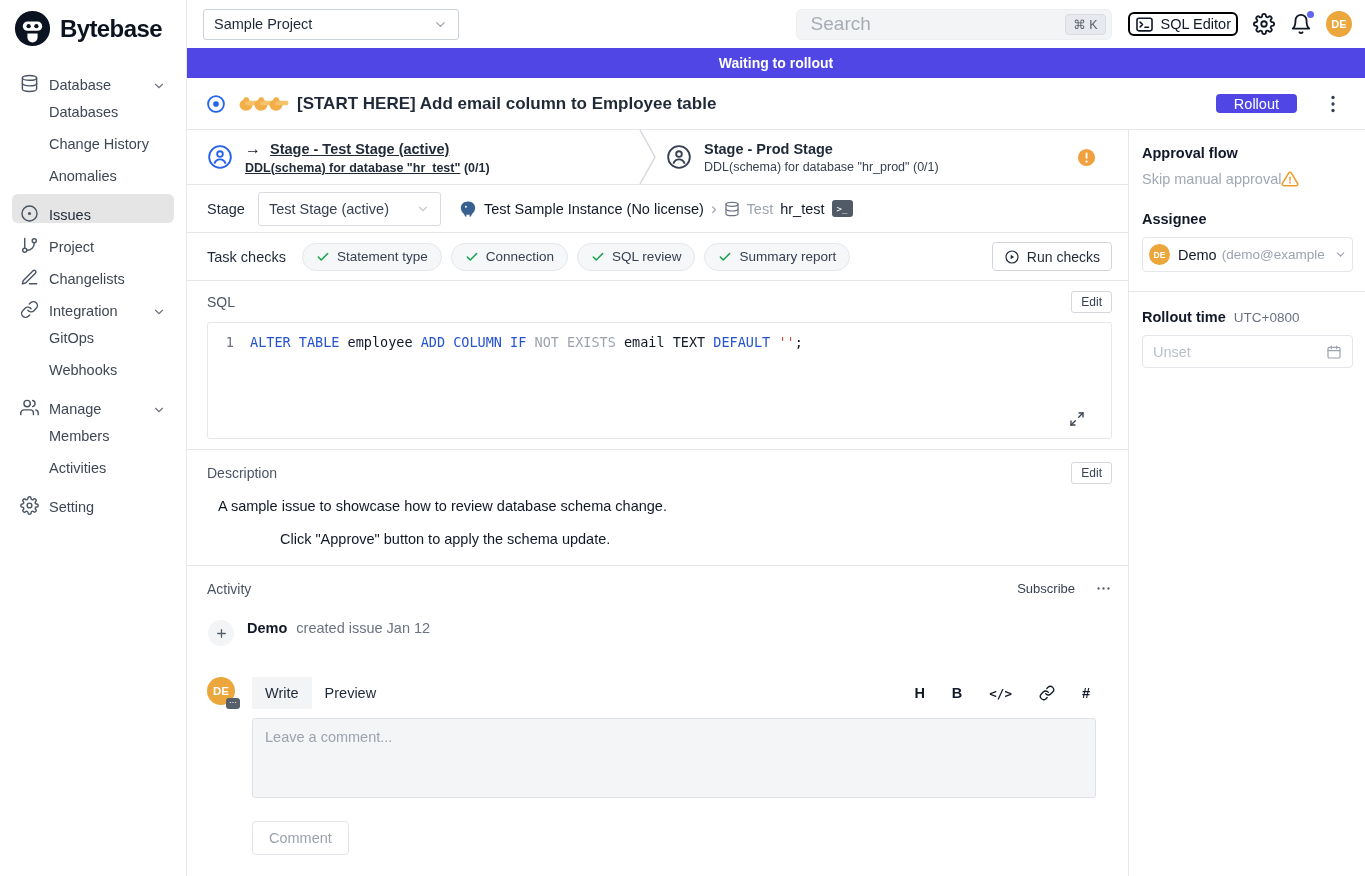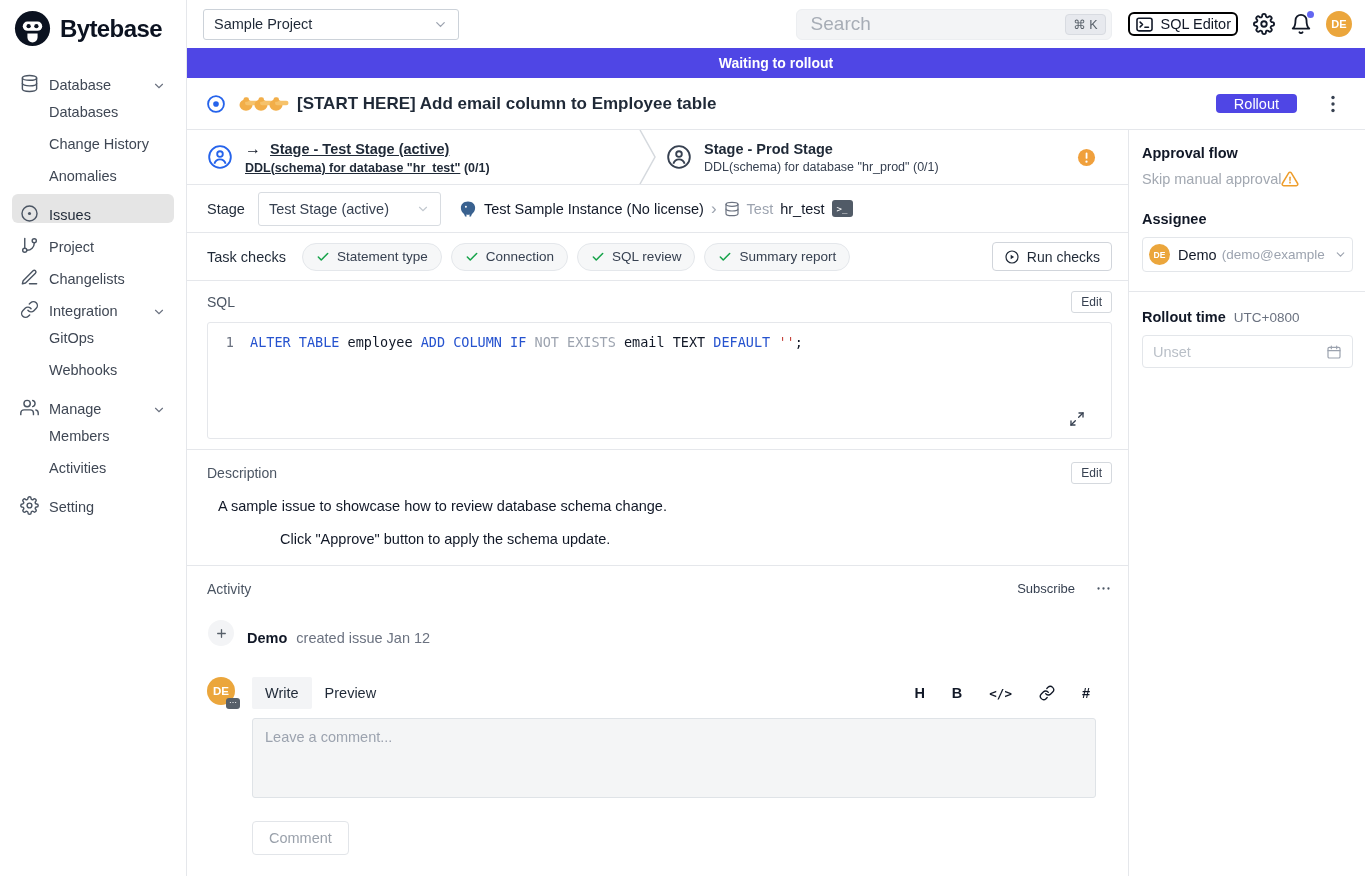--- a/index.html
+++ b/index.html
@@ -114,21 +114,21 @@
   
   .desc-section { border-top:1px solid #e5e7eb; padding:12px 16px 18px 20px; flex-shrink:0; }
   .desc-p1 { margin:14px 0 0 11px; font-size:14.5px; color:#111827; }
   .desc-p2 { margin:17px 0 0 73px; font-size:14.5px; color:#111827; }
 
   
   .activity-section { border-top:1px solid #e5e7eb; padding:14px 16px 0 20px; flex:1; }
   .act-right { display:flex; align-items:center; gap:20px; }
   .subscribe { font-size:13px; color:#374151; cursor:pointer; }
   .dots-h { width:17px; height:17px; color:#4b5563; cursor:pointer; }
-  .event { display:flex; align-items:flex-end; gap:13px; margin:23px 0 0 1px; font-size:14.5px; }
+  .event { display:flex; align-items:flex-start; gap:13px; margin:23px 0 0 1px; font-size:14.5px; }
   .plus-badge { width:26px; height:26px; border-radius:50%; background:#f3f4f6; color:#57606a;
     display:flex; align-items:center; justify-content:center; }
   .event .actor { font-weight:700; color:#111827; }
   .event .etext { color:#6b7280; margin-left:5px; }
 
   
   .comment-box { margin:31px 0 0 0; display:flex; gap:17px; }
   .c-avatar { position:relative; width:28px; height:28px; flex-shrink:0; }
   .c-avatar .avatar { width:28px; height:28px; margin:0; font-size:11.5px; }
   .c-badge { position:absolute; right:-5px; bottom:-4px; width:14px; height:11px; background:#57606a;

